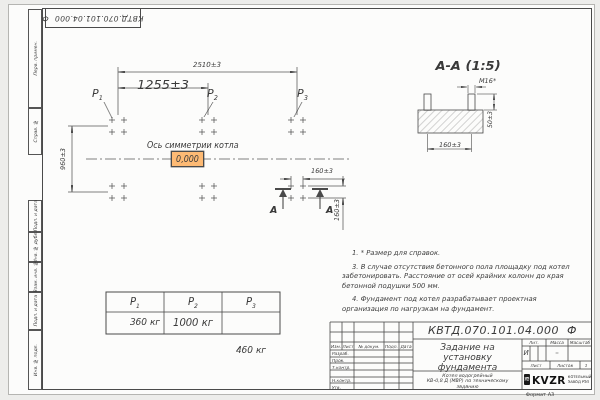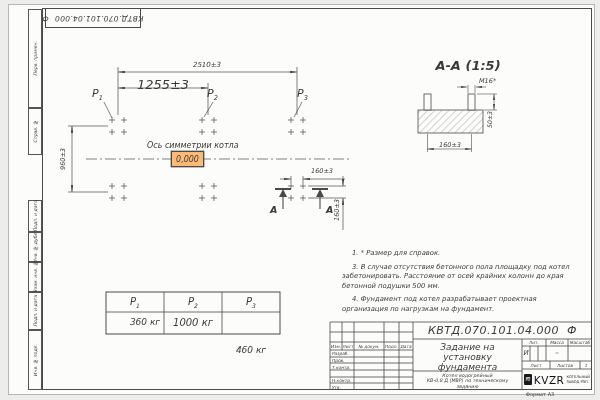--- a/index.html
+++ b/index.html
@@ -17,21 +17,21 @@
   .docbox{position:absolute;left:45px;top:8px;width:96px;height:20px;border:1px solid #4a4a4a;box-sizing:border-box;
           display:flex;align-items:center;justify-content:center;background:#fcfcfb;transform:none;}
   .docbox .flip{transform:rotate(180deg);font-style:italic;font-size:7.5px;letter-spacing:.3px;display:flex;gap:6px;}
   .notes{position:absolute;left:342px;top:245px;width:232px;}
   .notes p{margin:4px 0 1px 0;text-indent:10px;font-style:italic;font-size:6.8px;line-height:9.6px;}
   .tb-lbl{position:absolute;font-size:4.3px;font-style:italic;white-space:nowrap;}
   .levelbox{position:absolute;left:171px;top:151px;width:33px;height:16px;border:1px solid #4a4a4a;box-sizing:border-box;
             background:#fdba74;display:flex;align-items:center;justify-content:center;font-style:italic;font-size:8px;}
   .logo{position:absolute;left:524px;top:371px;width:66px;height:17px;display:flex;align-items:center;gap:2px;}
   .logo .mark{width:10px;height:11px;background:#1a1a1a;color:#fff;font-size:7px;line-height:11px;text-align:center;border-radius:1px;}
-  .logo .word{font-weight:normal;font-size:10.5px;letter-spacing:.5px;color:#111;font-family:"DejaVu Sans",sans-serif;}
+  .logo .word{font-weight:bold;font-size:10.5px;letter-spacing:.5px;color:#111;font-family:"DejaVu Sans",sans-serif;}
   .logo .cap{font-size:3.6px;line-height:4.2px;color:#222;}
   sub{font-size:60%;}
 </style>
 </head>
 <body>
 
 <div id="stage">
   <div class="oframe"></div>
   <div class="mframe"></div>
 

